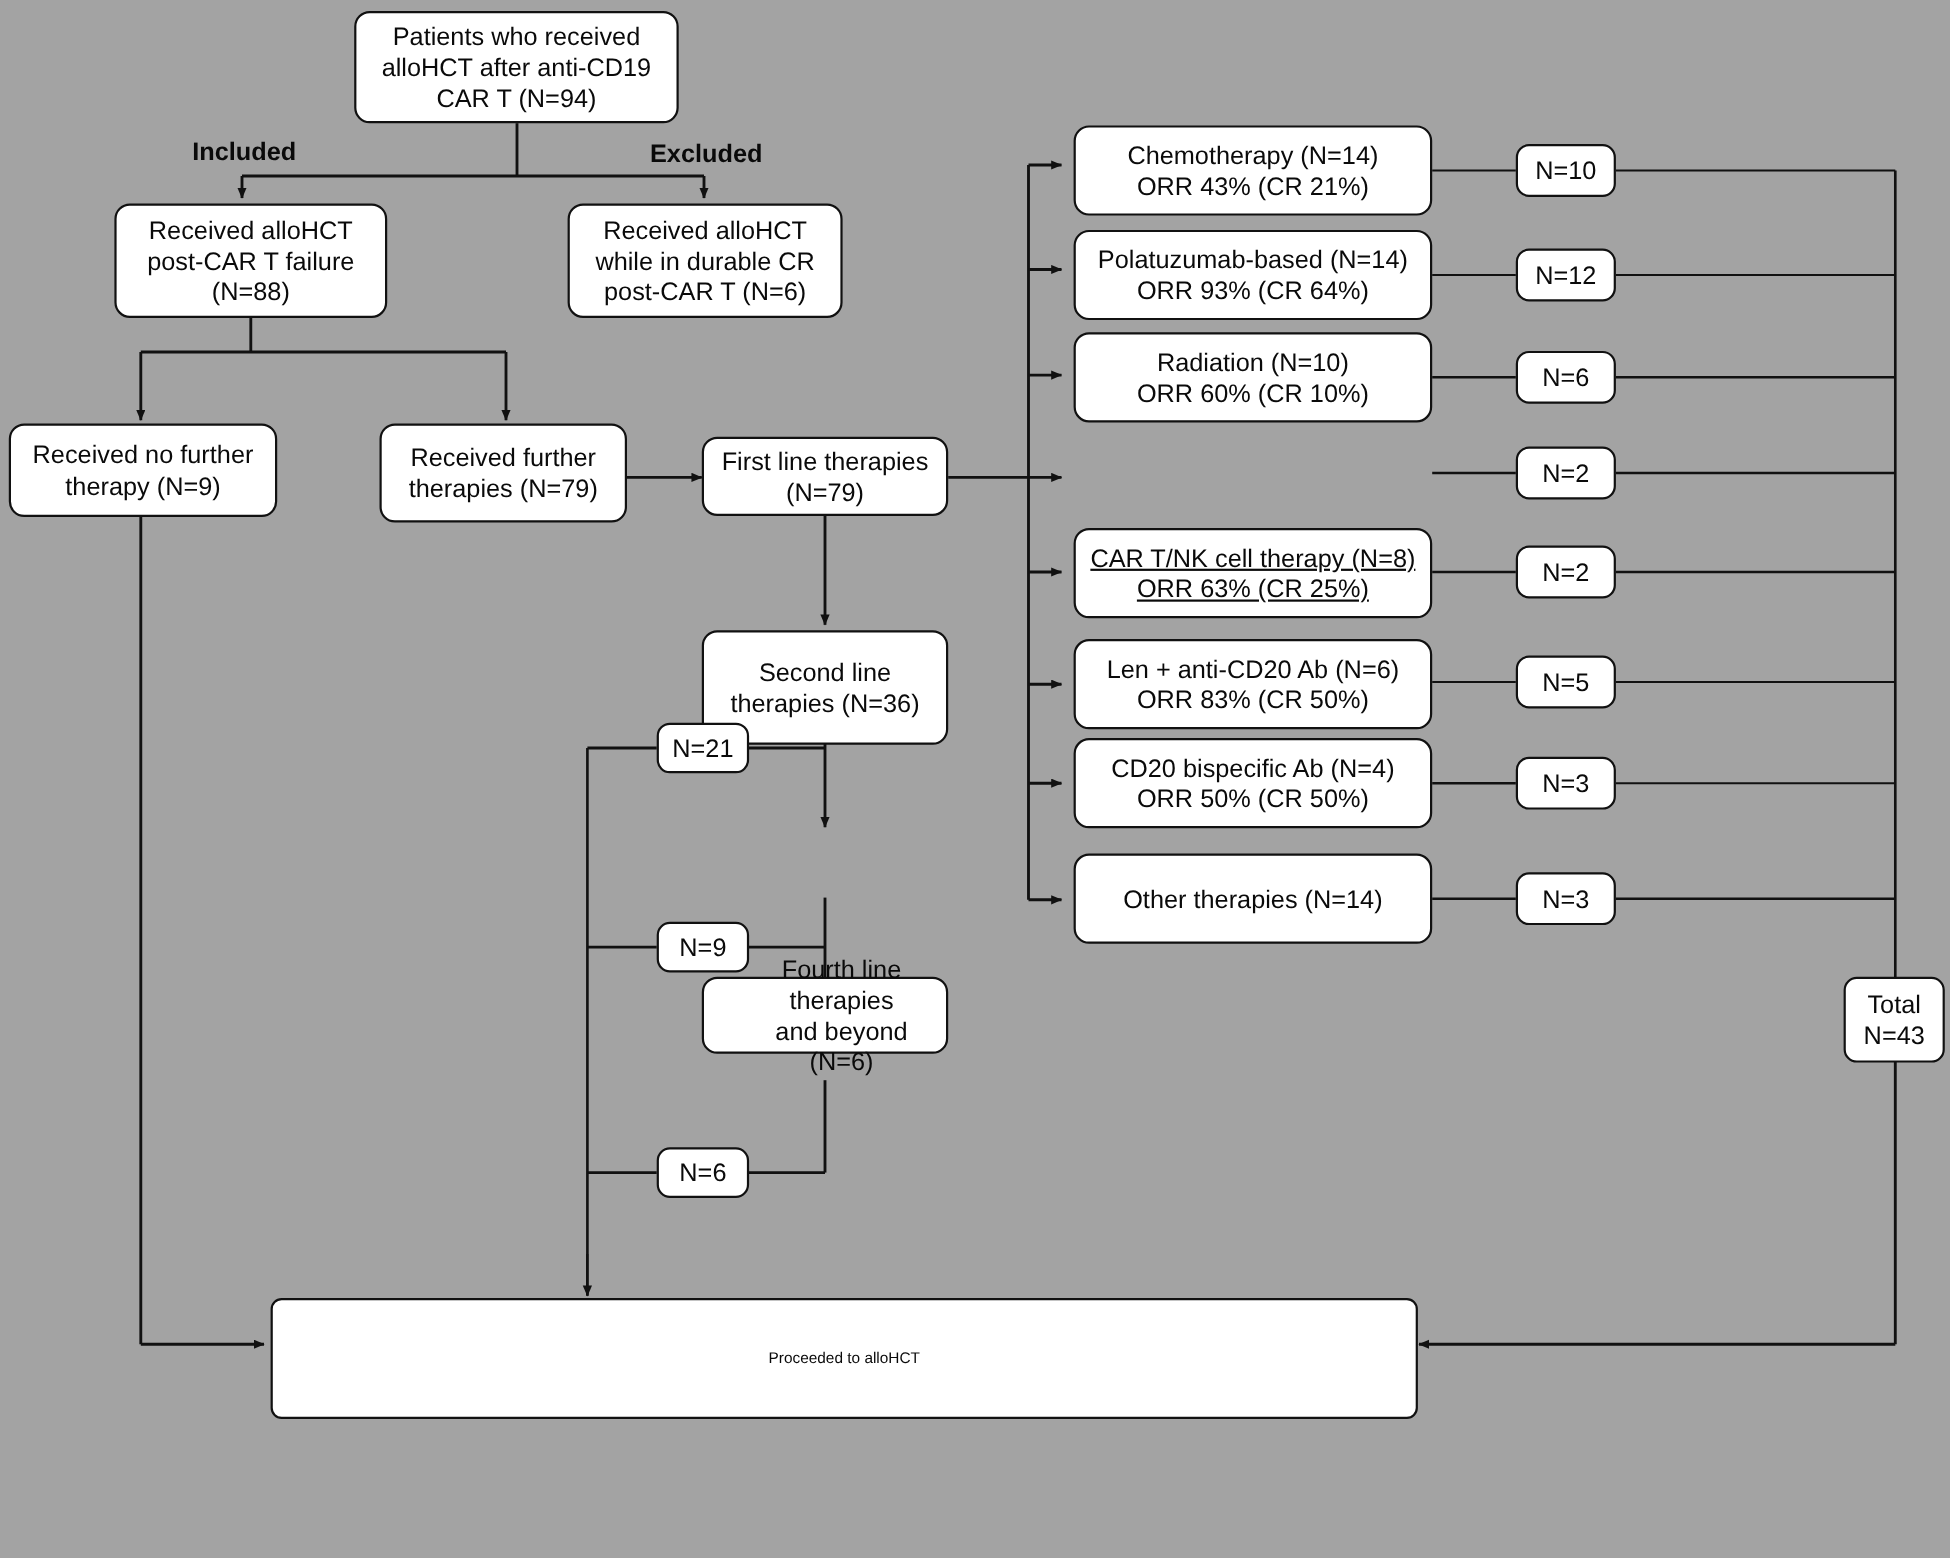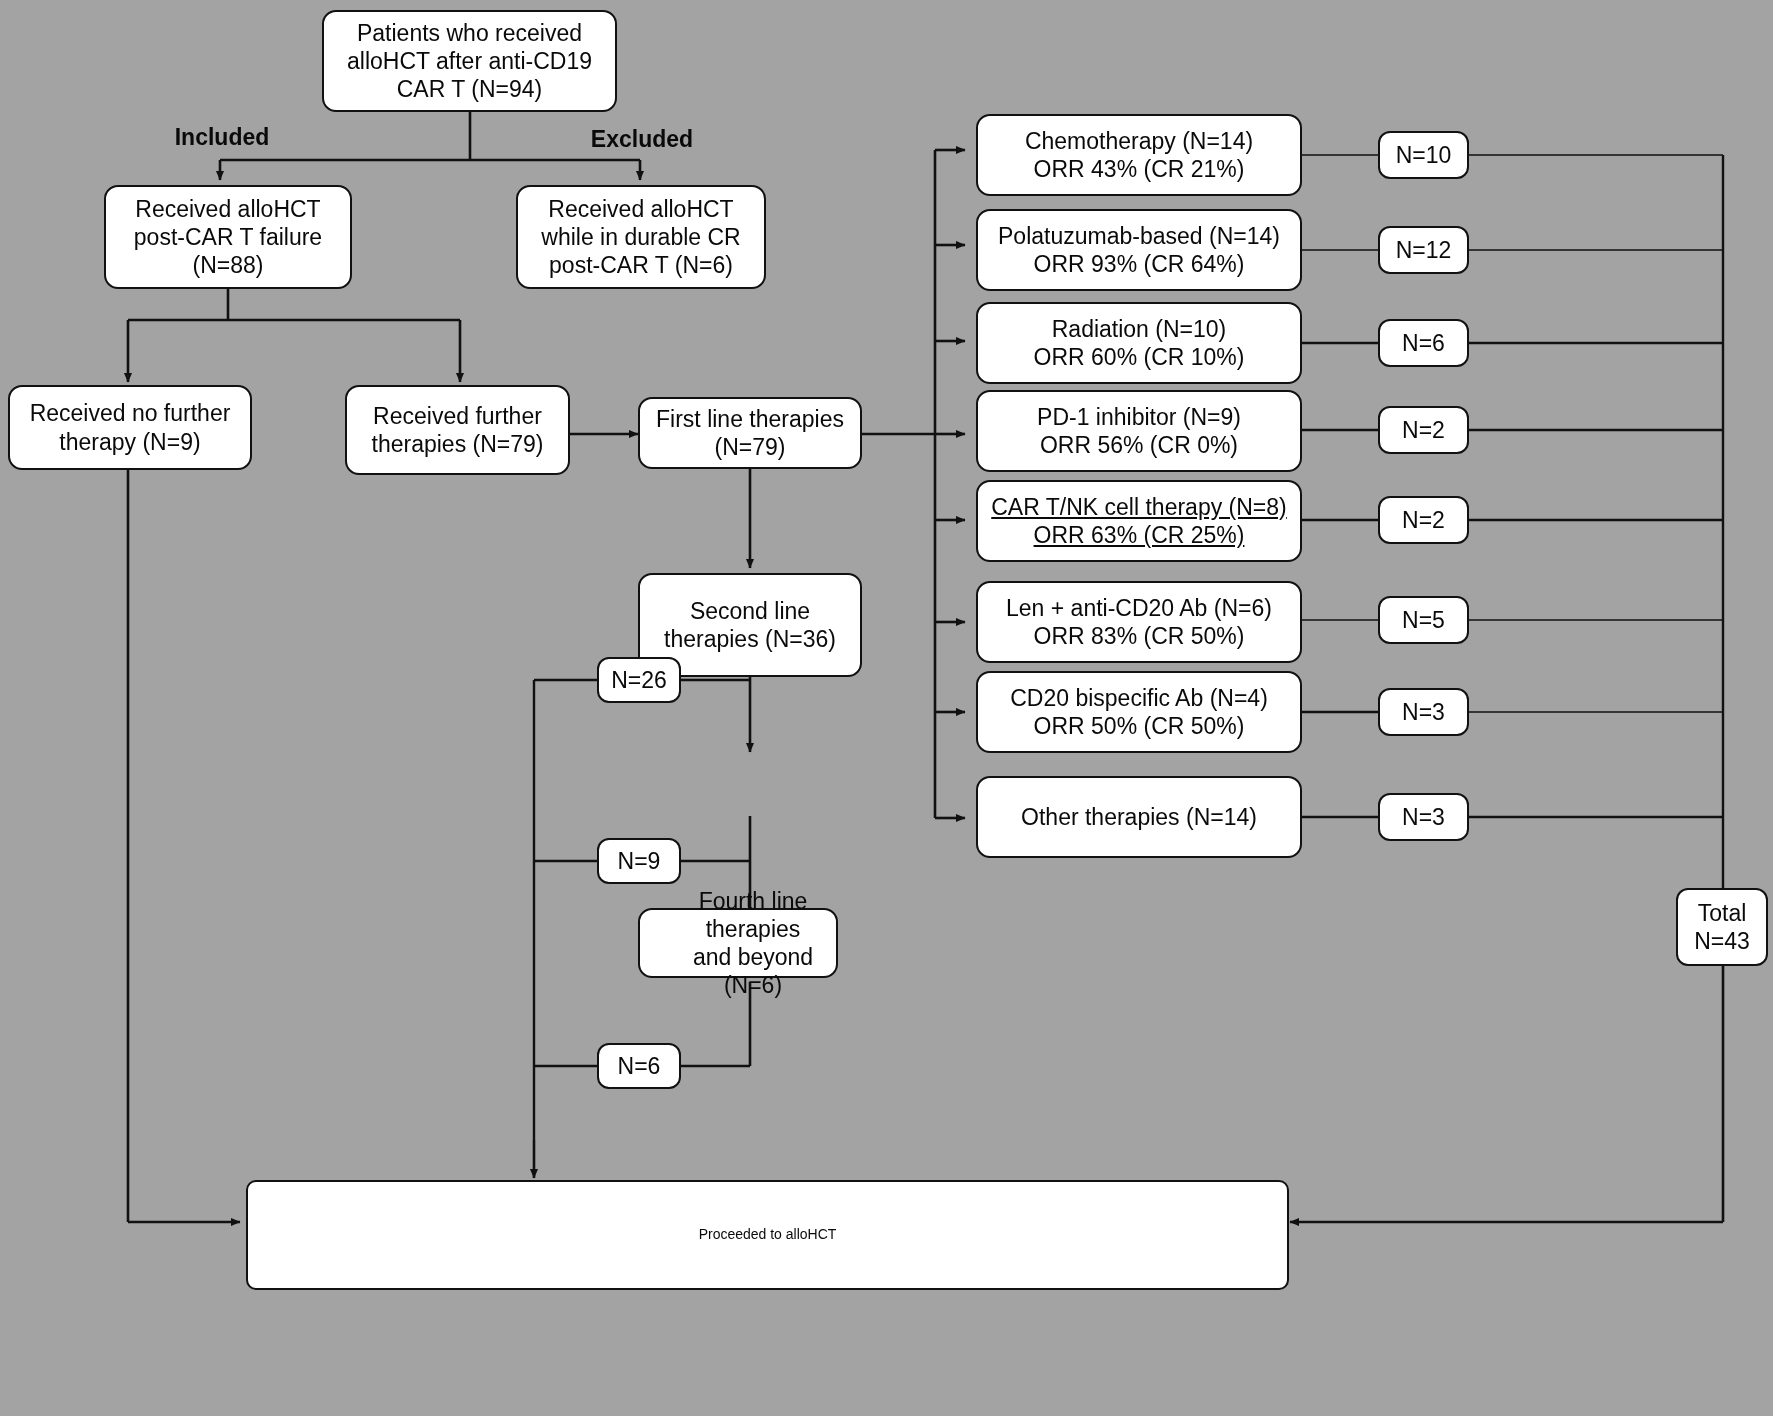--- a/index.html
+++ b/index.html
@@ -187,27 +187,27 @@
     <span class="node-text">First line therapies
 (N=79)</span>
   </div>
 
   <div class="node" style="left:638px; top:573px; width:224px; height:104px;">
     <span class="node-text">Second line
 therapies (N=36)</span>
   </div>
 
 
-  <div class="node" style="left:638px; top:908px; width:200px; height:70px;padding-left:36px;">
+  <div class="node" style="left:638px; top:888px; width:224px; height:70px;padding-left:36px;">
     <span class="node-text">Fourth line therapies
 and beyond (N=6)</span>
   </div>
 
   <div class="node small" style="left:597px; top:657px; width:84px; height:46px;">
-    <span class="node-text">N=26</span>
+    <span class="node-text">N=21</span>
   </div>
 
   <div class="node small" style="left:597px; top:838px; width:84px; height:46px;">
     <span class="node-text">N=9</span>
   </div>
 
   <div class="node small" style="left:597px; top:1043px; width:84px; height:46px;">
     <span class="node-text">N=6</span>
   </div>
 
@@ -216,24 +216,20 @@
 ORR 43% (CR 21%)</span>
   </div>
   <div class="node" style="left:976px; top:209px; width:326px; height:82px;">
     <span class="node-text">Polatuzumab-based (N=14)
 ORR 93% (CR 64%)</span>
   </div>
   <div class="node" style="left:976px; top:302px; width:326px; height:82px;">
     <span class="node-text">Radiation (N=10)
 ORR 60% (CR 10%)</span>
   </div>
-  <div class="node" style="left:976px; top:390px; width:326px; height:82px;">
-    <span class="node-text">PD-1 inhibitor (N=9)
-ORR 56% (CR 0%)</span>
-  </div>
   <div class="node" style="left:976px; top:480px; width:326px; height:82px;text-decoration:underline;">
     <span class="node-text">CAR T/NK cell therapy (N=8)
 ORR 63% (CR 25%)</span>
   </div>
   <div class="node" style="left:976px; top:581px; width:326px; height:82px;">
     <span class="node-text">Len + anti-CD20 Ab (N=6)
 ORR 83% (CR 50%)</span>
   </div>
   <div class="node" style="left:976px; top:671px; width:326px; height:82px;">
     <span class="node-text">CD20 bispecific Ab (N=4)

